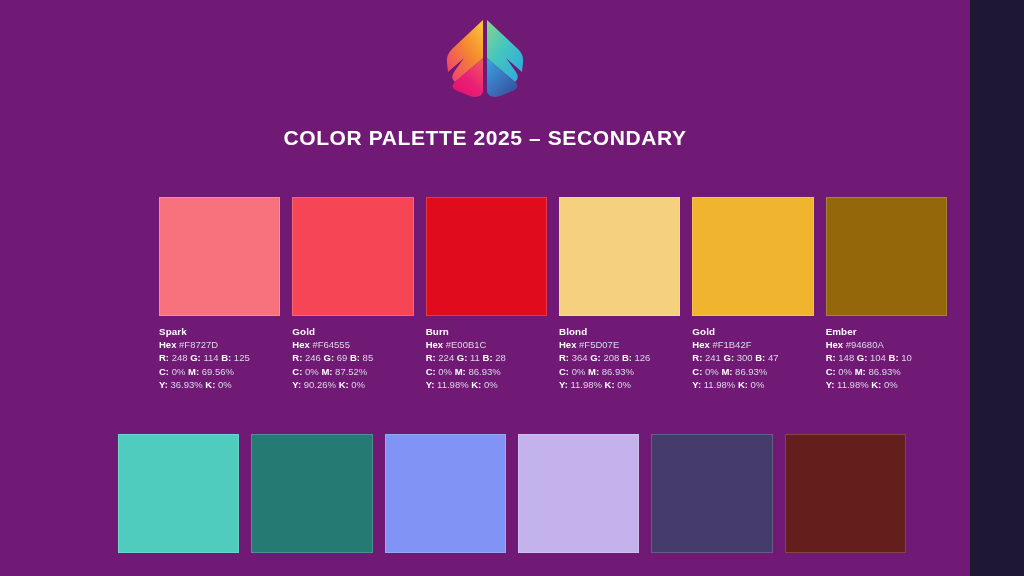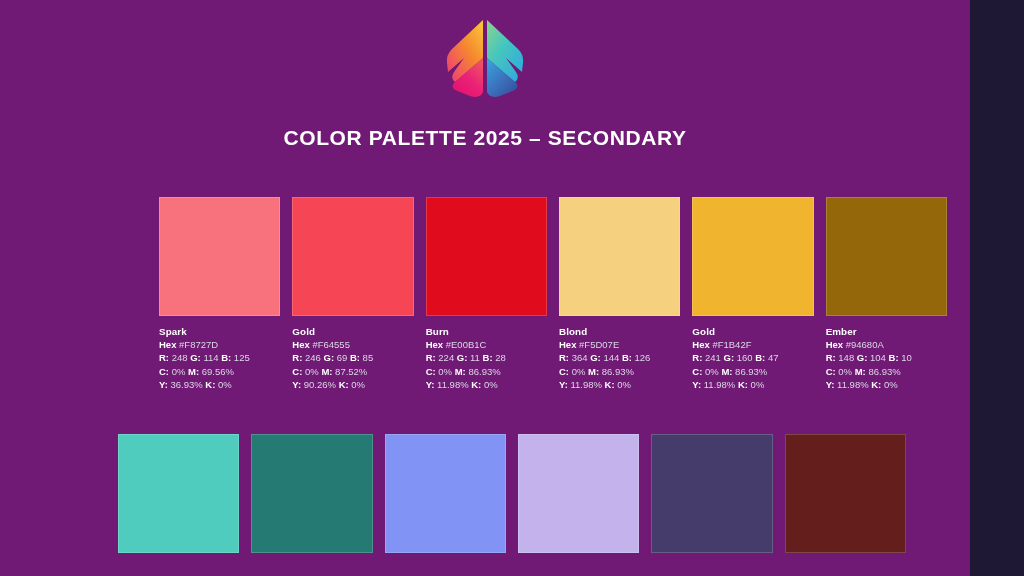--- a/index.html
+++ b/index.html
@@ -153,32 +153,32 @@
         <span class="line"><b>C:</b> <span class="val">0%</span> <b>M:</b> <span class="val">86.93%</span></span>
         <span class="line"><b>Y:</b> <span class="val">11.98%</span> <b>K:</b> <span class="val">0%</span></span>
       </div>
     </div>
 
     <div class="cell">
       <div class="swatch" style="background:#F5D07E;"></div>
       <div class="info">
         <span class="line name">Blond</span>
         <span class="line"><b>Hex</b> <span class="val">#F5D07E</span></span>
-        <span class="line"><b>R:</b> <span class="val">364</span> <b>G:</b> <span class="val">144</span> <b>B:</b> <span class="val">126</span></span>
+        <span class="line"><b>R:</b> <span class="val">364</span> <b>G:</b> <span class="val">208</span> <b>B:</b> <span class="val">126</span></span>
         <span class="line"><b>C:</b> <span class="val">0%</span> <b>M:</b> <span class="val">86.93%</span></span>
         <span class="line"><b>Y:</b> <span class="val">11.98%</span> <b>K:</b> <span class="val">0%</span></span>
       </div>
     </div>
 
     <div class="cell">
       <div class="swatch" style="background:#F1B42F;"></div>
       <div class="info">
         <span class="line name">Gold</span>
         <span class="line"><b>Hex</b> <span class="val">#F1B42F</span></span>
-        <span class="line"><b>R:</b> <span class="val">241</span> <b>G:</b> <span class="val">160</span> <b>B:</b> <span class="val">47</span></span>
+        <span class="line"><b>R:</b> <span class="val">241</span> <b>G:</b> <span class="val">300</span> <b>B:</b> <span class="val">47</span></span>
         <span class="line"><b>C:</b> <span class="val">0%</span> <b>M:</b> <span class="val">86.93%</span></span>
         <span class="line"><b>Y:</b> <span class="val">11.98%</span> <b>K:</b> <span class="val">0%</span></span>
       </div>
     </div>
 
     <div class="cell">
       <div class="swatch" style="background:#94680A;"></div>
       <div class="info">
         <span class="line name">Ember</span>
         <span class="line"><b>Hex</b> <span class="val">#94680A</span></span>

